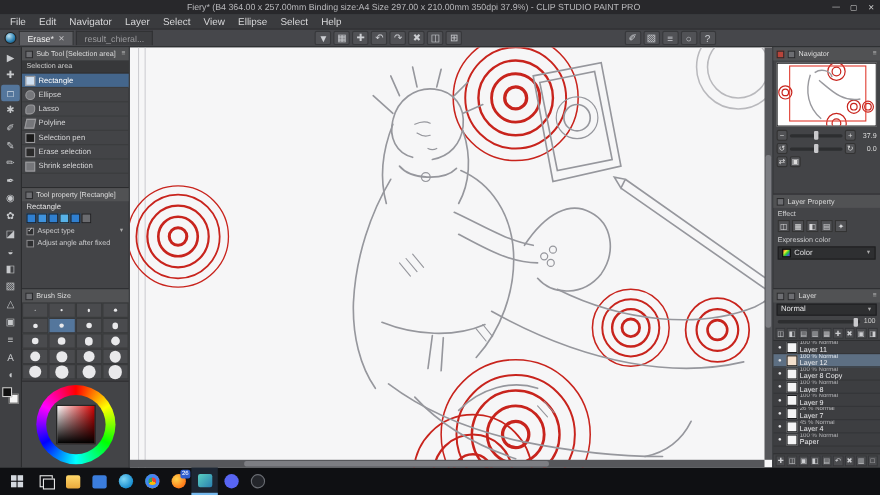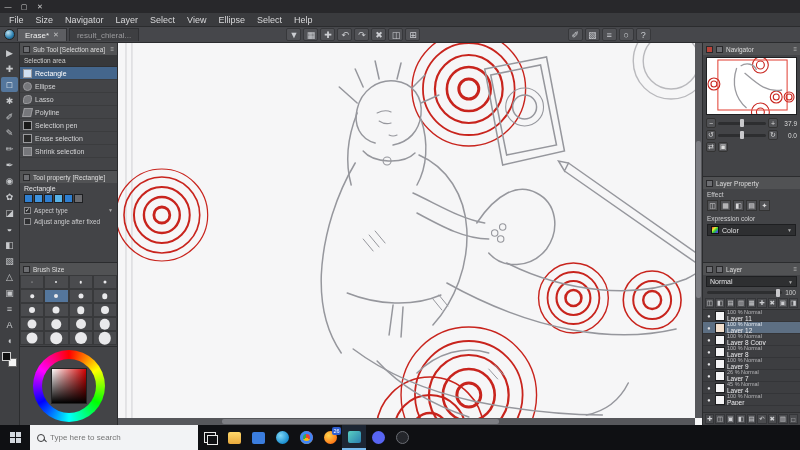--- a/index.html
+++ b/index.html
@@ -127,30 +127,31 @@
   .badge { position:absolute; right:1px; top:2px; min-width:9px; height:8px; background:#2f5fd0; color:#fff; font-size:5.5px; line-height:8px; text-align:center; border-radius:2px; padding:0 1px; }
   .tray { margin-left:auto; display:flex; align-items:center; gap:5px; padding:0 3px; color:#eaeaec; }
   .tray-ico { font-size:7px; }
   .clock { text-align:center; line-height:8.5px; font-size:7.5px; }
   .notif { width:17px; height:17px; background:#c75a21; color:#fff; display:flex; align-items:center; justify-content:center; font-size:7px; border-radius:1px; }
 </style>
 </head>
 <body>
 
 <div class="titlebar">
+  <span class="title-text">Fiery* (B4 364.00 x 257.00mm Binding size:A4 Size 297.00 x 210.00mm 350dpi 37.9%) - CLIP STUDIO PAINT PRO</span>
   <div class="win-btns">
     <span class="win-btn">—</span>
     <span class="win-btn">▢</span>
     <span class="win-btn close">✕</span>
   </div>
 </div>
 
 <div class="menubar">
   <span class="menu-item">File</span>
-  <span class="menu-item">Size</span>
+  <span class="menu-item">Edit</span>
   <span class="menu-item">Navigator</span>
   <span class="menu-item">Layer</span>
   <span class="menu-item">Select</span>
   <span class="menu-item">View</span>
   <span class="menu-item">Ellipse</span>
   <span class="menu-item">Select</span>
   <span class="menu-item">Help</span>
 </div>
 
 <div class="toolbar">
@@ -587,24 +588,20 @@
 
 <div class="taskbar">
   <div class="start">
     <span class="winlogo">
         <i></i>
         <i></i>
         <i></i>
         <i></i>
       </span>
   </div>
-  <div class="searchbox">
-    <span class="mag"></span>
-    <input type="text" placeholder="Type here to search" style="">
-  </div>
   <div class="ticon">
       <span class="tv"></span>
     </div>
   <div class="ticon">
       <span class="sq" style="background:linear-gradient(180deg,#ffd86b,#e8a93c);"></span>
     </div>
   <div class="ticon">
       <span class="sq" style="background:#3b7ddd;"></span>
     </div>
   <div class="ticon">

